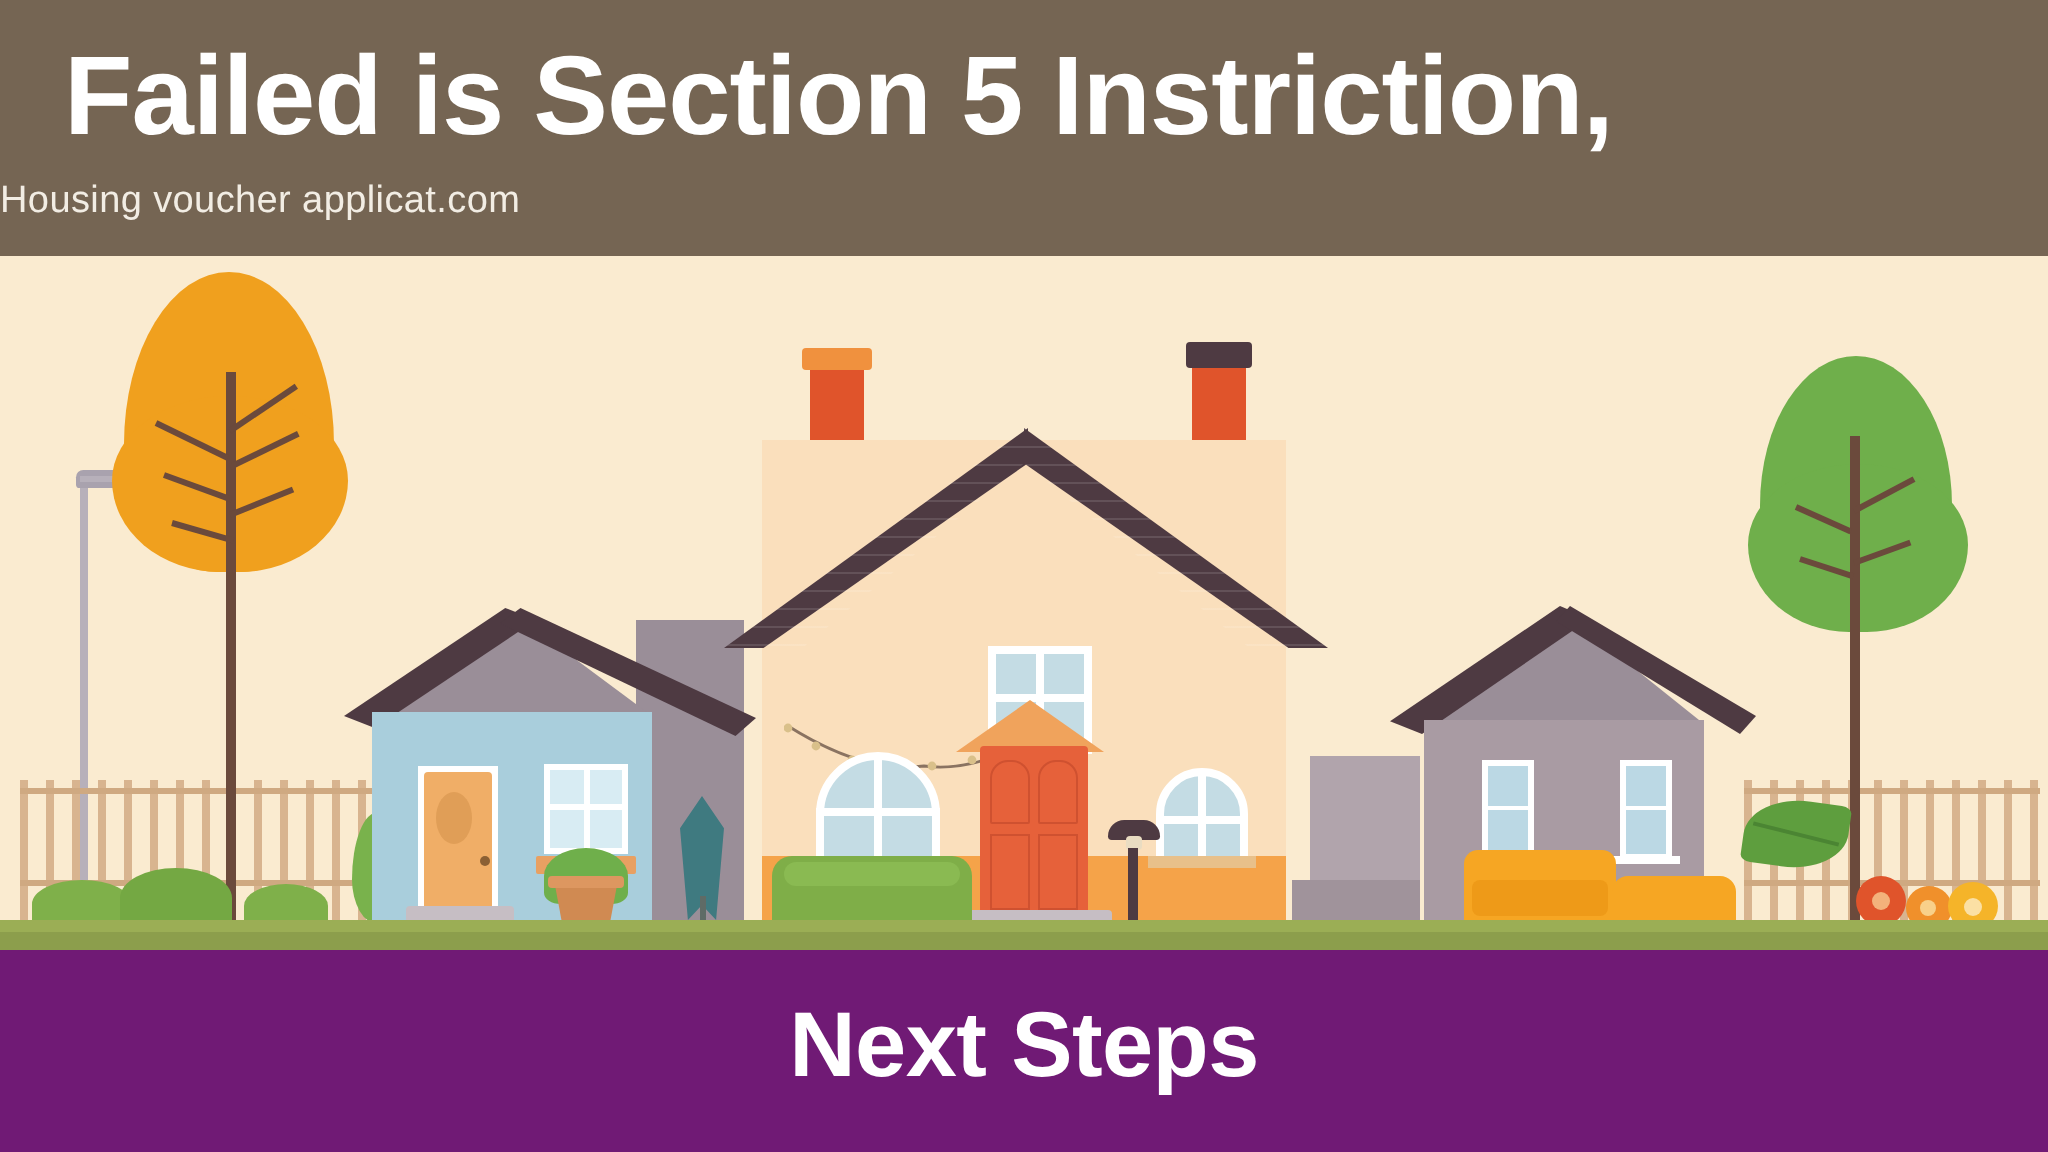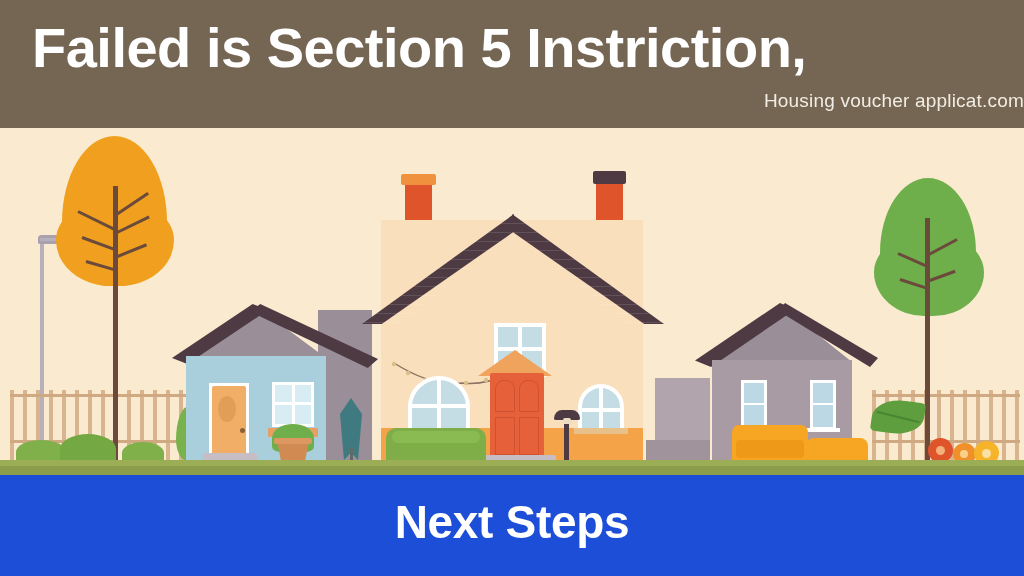--- a/index.html
+++ b/index.html
@@ -35,33 +35,33 @@
     color: #FFFFFF;
     letter-spacing: -0.5px;
     white-space: nowrap;
     line-height: 1.0;
   }
   .subtitle {
     position: absolute;
     left: 0;
     top: 90px;
     width: 1024px;
-    text-align: right;
+    text-align: left;
     font-size: 19px;
     color: #F2EDE4;
     letter-spacing: 0.2px;
   }
 
   
   .bottom-banner {
     position: absolute;
     left: 0; top: 475px;
     width: 1024px;
     height: 101px;
-    background: #1d4ed8;
+    background: #701a75;
     z-index: 40;
   }
   .next-steps {
     position: absolute;
     left: 0; top: 20px;
     width: 1024px;
     text-align: center;
     font-size: 46px;
     font-weight: bold;
     color: #FFFFFF;

